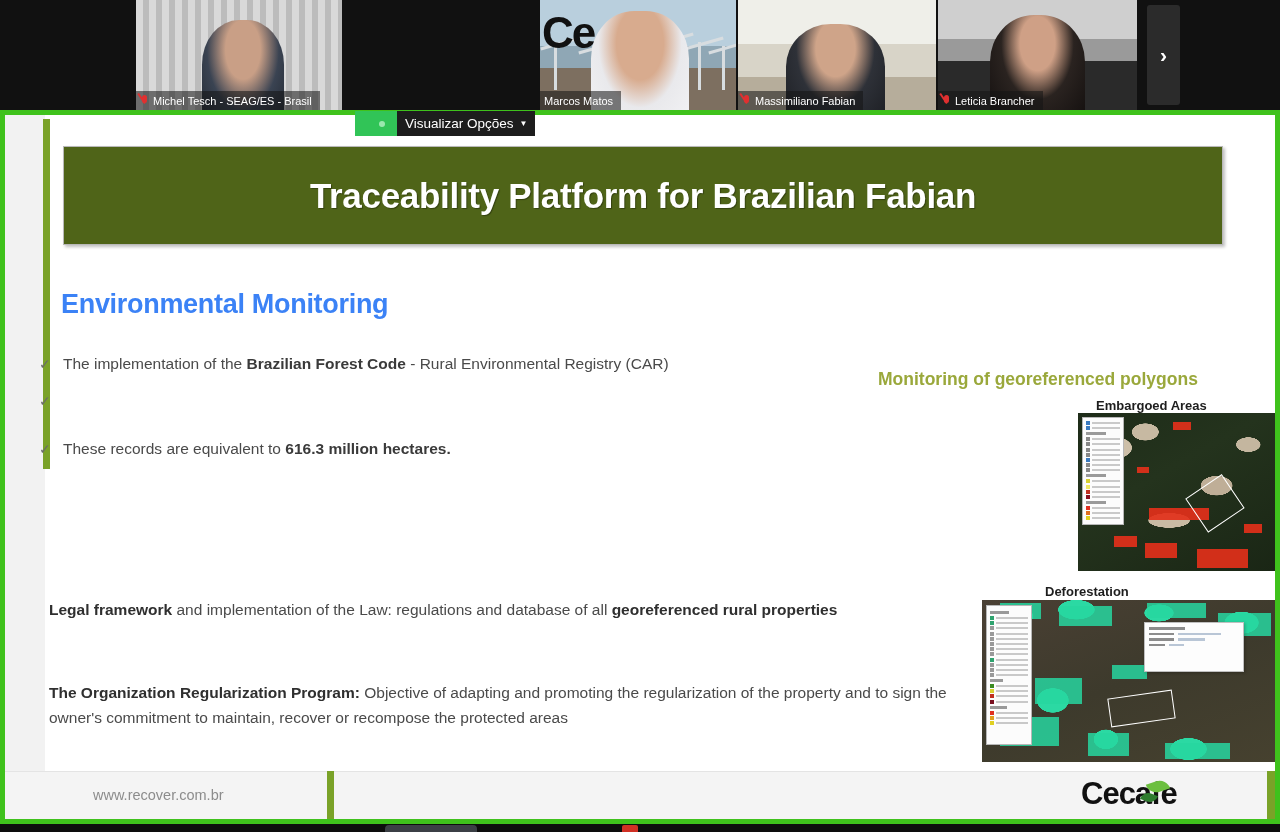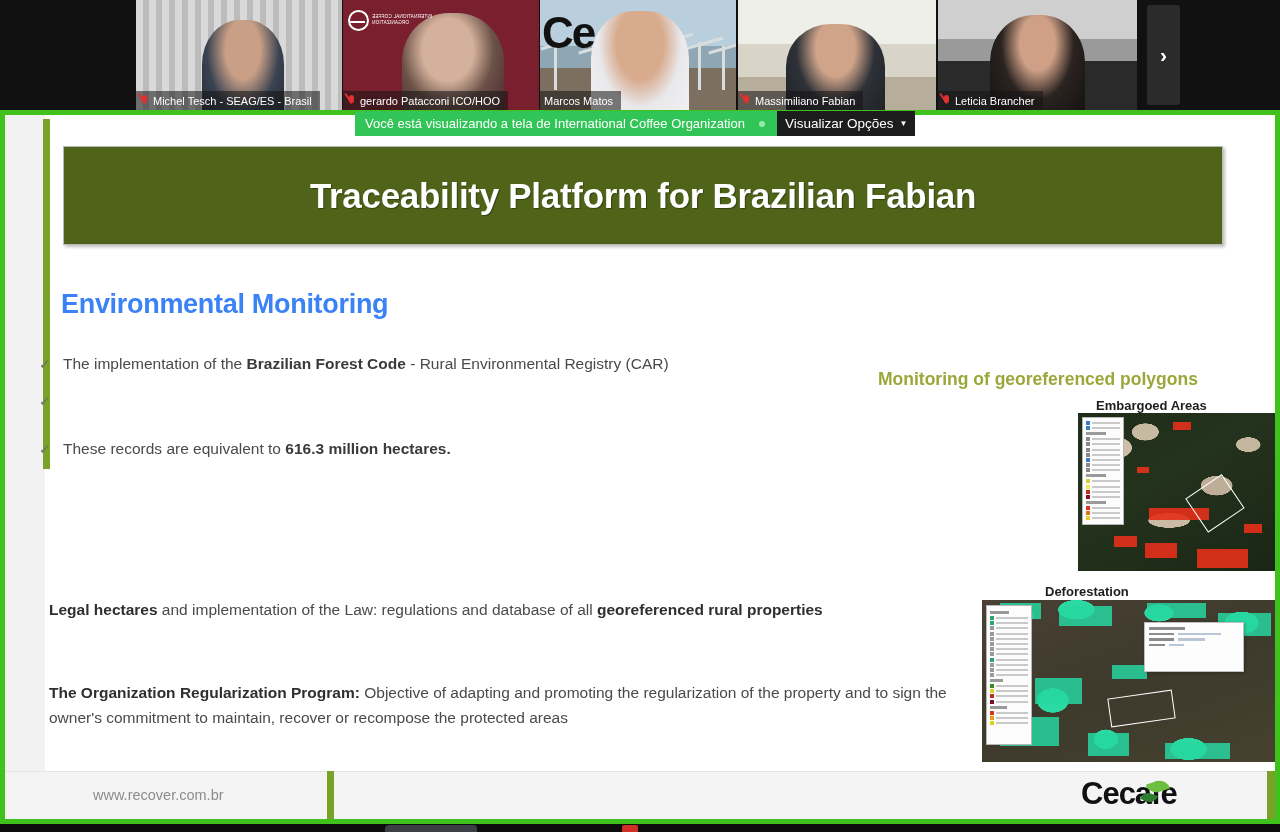--- a/index.html
+++ b/index.html
@@ -284,31 +284,20 @@
   <div class="filmstrip">
 
     <div class="vtile" style="left:136px;width:206px;">
       <div class="bg-blinds"></div>
       <div class="vname">
         <span class="micmute"></span>
         <span>Michel Tesch - SEAG/ES - Brasil</span>
       </div>
     </div>
 
-    <div class="vtile" style="left:343px;width:196px;">
-      <div class="bg-maroon"></div>
-      <div class="icologo">
-        <span class="txt">INTERNATIONAL COFFEE ORGANIZATION</span>
-        <span class="ring"></span>
-      </div>
-      <div class="vname">
-        <span class="micmute"></span>
-        <span>gerardo Patacconi ICO/HOO</span>
-      </div>
-    </div>
 
     <div class="vtile active" style="left:540px;width:196px;">
       <div class="bg-port">
         <div class="crane" style="left:14px;height:48px;"></div>
         <div class="crane" style="left:52px;height:44px;"></div>
         <div class="crane" style="left:128px;height:52px;"></div>
         <div class="crane" style="left:158px;height:48px;"></div>
         <div class="crane" style="left:182px;height:44px;"></div>
         <div class="ce">Ce</div>
         <div class="person"></div>
@@ -356,21 +345,21 @@
         </div>
         <div class="bullet b2">
           <span class="ck">✓</span>
         </div>
         <div class="bullet">
           <span class="ck">✓</span>
           <span><span>These records are equivalent to </span><b>616.3 million hectares.</b><span></span></span>
         </div>
       </div>
 
-      <div class="para para-legal"><b>Legal hectares</b><span> and implementation of the Law: regulations and database of all </span><b>georeferenced rural properties</b><span></span></div>
+      <div class="para para-legal"><b>Legal framework</b><span> and implementation of the Law: regulations and database of all </span><b>georeferenced rural properties</b><span></span></div>
 
       <div class="para para-prog"><b>The Organization Regularization Program:</b><span> Objective of adapting and promoting the regularization of the property and to sign the owner's commitment to maintain, recover or recompose the protected areas</span></div>
 
       <div class="mon-title">Monitoring of georeferenced polygons</div>
 
       <div class="maplabel lab-embargo">Embargoed Areas</div>
       <div class="maplabel lab-defor">Deforestation</div>
       <div class="maplabel lab-car">Rural E. Registry (CAR)</div>
 
       <div class="mapimg map-embargo">
@@ -635,21 +624,20 @@
       <div class="greenbar-right"></div>
 
       <div class="cecafe">Cecafe</div>
       <div class="leaf1"></div>
       <div class="leaf2"></div>
     </div>
   </div>
 
   <div class="sharebar">
     <div class="msg">
-      <span>Você está visualizando a tela de International Coffee Organization</span>
       <span class="dot"></span>
     </div>
     <div class="opts">
       <span>Visualizar Opções</span>
       <span class="caret">▼</span>
     </div>
   </div>
 
   <div class="taskbar">
     <div class="tb-pill"></div>

